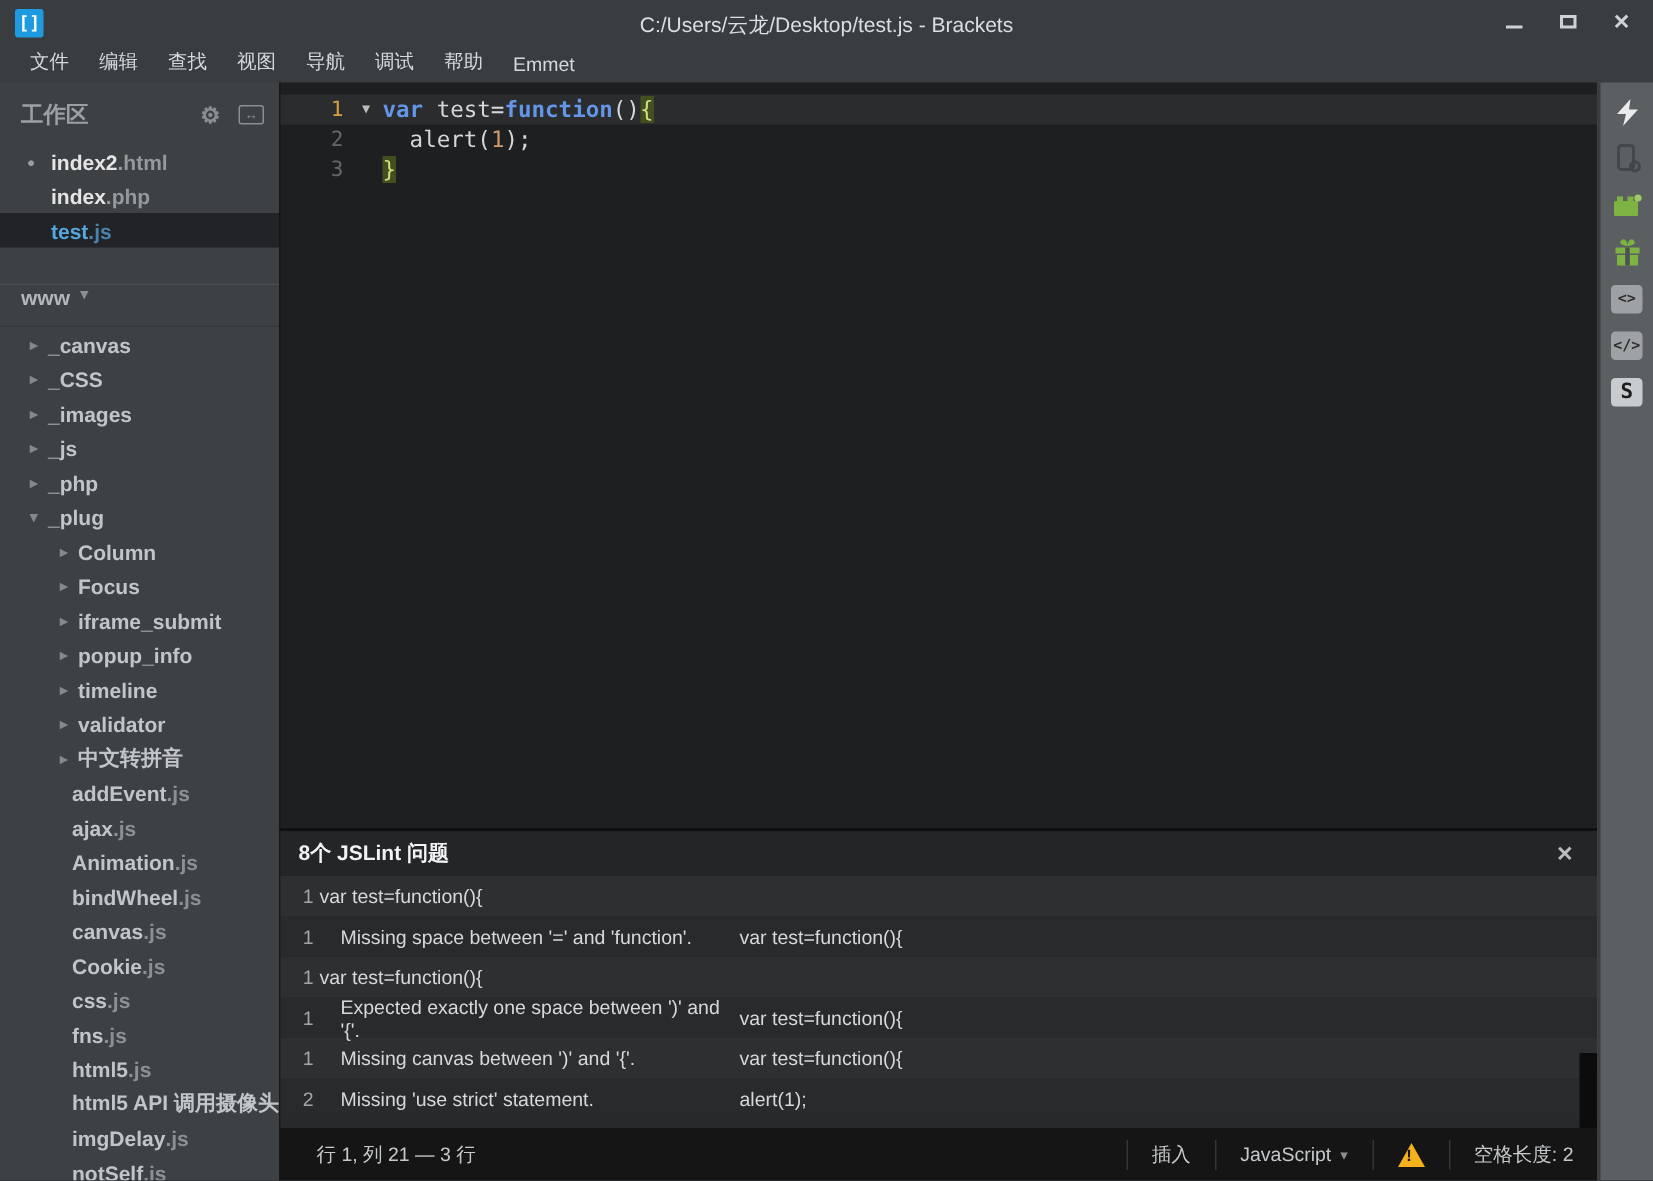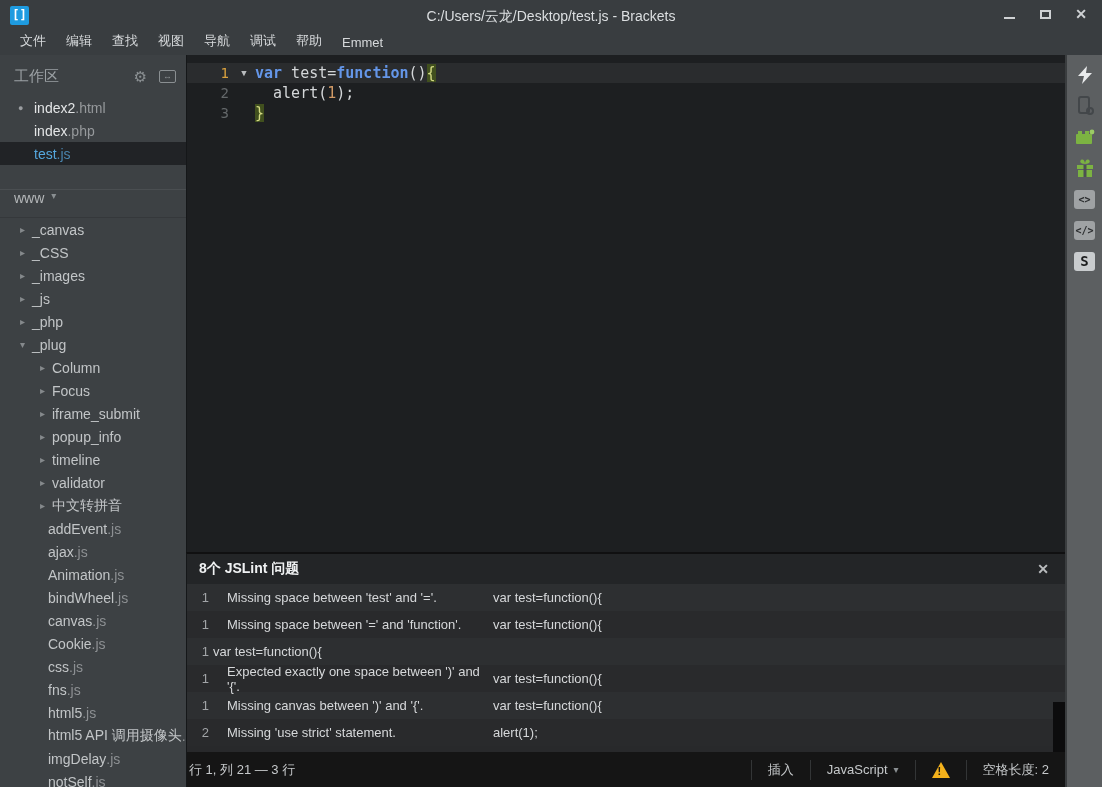--- a/index.html
+++ b/index.html
@@ -15,21 +15,21 @@
   #win-title { position:absolute; left:0; right:0; top:8px; text-align:center; color:#dcdfe1; font-size:14px; }
   #win-controls { position:absolute; right:8px; top:4px; display:flex; gap:10px; align-items:center; }
   .wbtn { width:26px; height:20px; display:flex; align-items:center; justify-content:center; color:#cfd2d4; }
   .glyph-min { display:inline-block; width:11px; border-bottom:2px solid #cfd2d4; margin-top:8px; }
   .glyph-max { display:inline-block; width:11px; height:9px; border:2px solid #cfd2d4; }
   .glyph-close { font-size:14px; font-weight:bold; }
   #menubar { position:absolute; left:10px; top:26px; height:29px; display:flex; align-items:flex-end; }
   .menu-item { color:#d6d9db; font-size:13px; padding:5px 10px; cursor:default; }
 
   
-  #sidebar { position:absolute; left:0; top:55px; width:186px; height:732px; background:#3d4144; overflow:hidden; }
+  #sidebar { position:absolute; left:0; top:55px; width:186px; height:732px; background:#3d4144; overflow:hidden;font-weight:bold; }
   #ws-header { display:flex; align-items:center; padding:12px 10px 10px 14px; }
   #ws-title { color:#9ba0a4; font-size:15px; flex:1; }
   #ws-gear { color:#8a8f92; font-size:15px; margin-right:12px; }
   #ws-split { width:17px; height:13px; border:1px solid #8a8f92; border-radius:2px; color:#8a8f92;
               font-size:9px; line-height:11px; text-align:center; }
   .wfile { height:23px; display:flex; align-items:center; padding-left:34px; font-size:14px; position:relative; }
   .wfile .dot { position:absolute; left:18px; color:#9a9da0; font-size:9px; }
   .wfile .fname { color:#e3e5e6; }
   .wfile .fext  { color:#96999c; }
   .wfile.active { background:#212326; }
@@ -72,21 +72,21 @@
   .prow:nth-child(even) { background:#292a2c; }
   .p-line { width:26px; text-align:right; color:#a2a5a8; padding-right:4px; }
   .p-msg  { width:280px; color:#d6d8da; padding-left:14px; }
   .p-code { flex:1; color:#d6d8da; }
   #panel-scroll { position:absolute; right:0; top:148px; width:12px; height:52px; background:#0c0c0d; }
 
   
   #statusbar { position:absolute; left:186px; top:752px; width:879px; height:35px; background:#151515;
                display:flex; align-items:center; font-size:13px; color:#c6c9cb;
                border-left:1px solid #151719; }
-  #status-cursor { padding-left:2px; flex:1; }
+  #status-cursor { padding-left:24px; flex:1; }
   .sb-sep { width:1px; height:20px; background:#333536; }
   .sb-item { padding:0 16px; display:flex; align-items:center; gap:6px; }
   #lang-caret { color:#8a8f92; font-size:10px; }
   #warn-icon { width:0; height:0; border-left:9px solid transparent; border-right:9px solid transparent;
                border-bottom:16px solid #f3b11b; position:relative; }
   #warn-icon span { position:absolute; left:-3px; top:3px; color:#151515; font-size:11px; font-weight:bold; }
 
   
   #toolbar { position:absolute; left:1065px; top:55px; width:37px; height:732px; background:#5c5f61;
              border-left:2px solid #3a3d3f; display:flex; flex-direction:column; align-items:center;
@@ -274,21 +274,20 @@
   </div>
 
   <div id="panel">
     <div id="panel-header">
       <span id="panel-title">8个 JSLint 问题</span>
       <span id="panel-close">✕</span>
     </div>
     <div>
       <div class="prow">
         <span class="p-line">1</span>
-        <span class="p-msg">Missing space between 'test' and '='.</span>
         <span class="p-code">var test=function(){</span>
       </div>
       <div class="prow">
         <span class="p-line">1</span>
         <span class="p-msg">Missing space between '=' and 'function'.</span>
         <span class="p-code">var test=function(){</span>
       </div>
       <div class="prow">
         <span class="p-line">1</span>
         <span class="p-code">var test=function(){</span>

